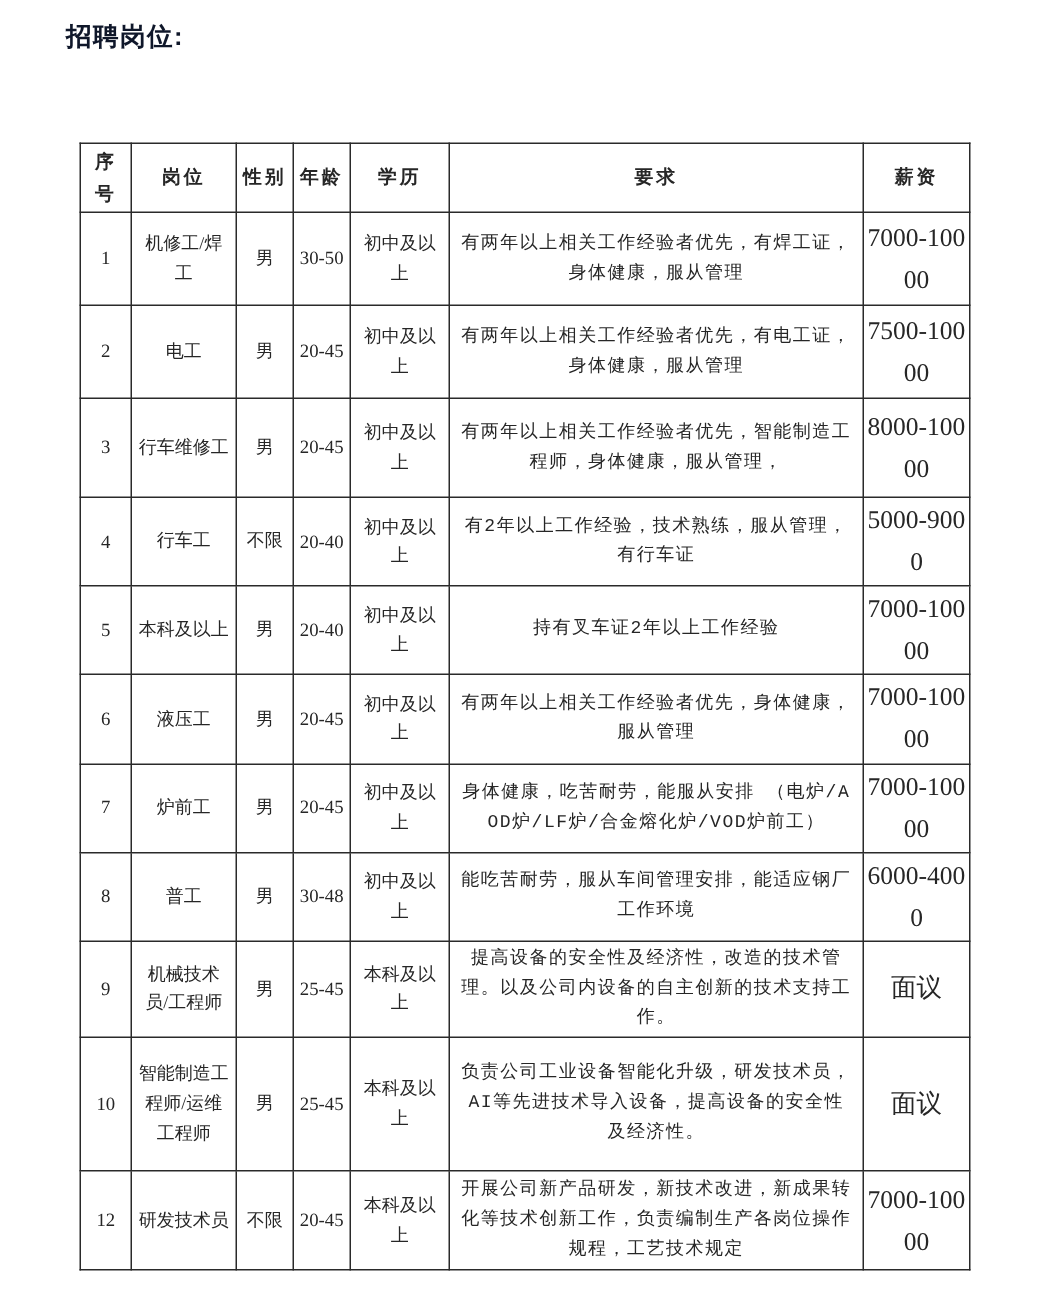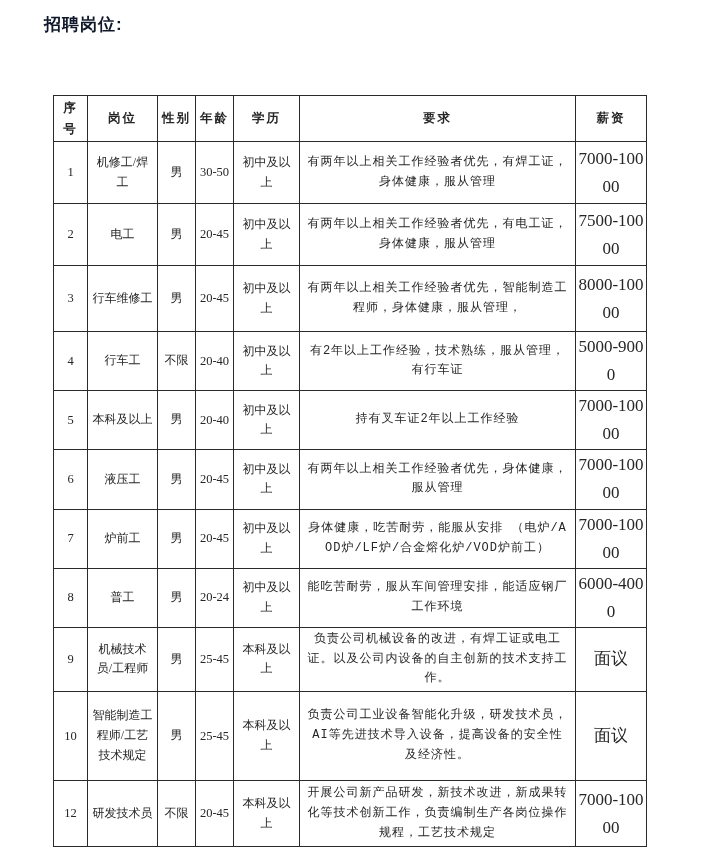--- a/index.html
+++ b/index.html
@@ -170,37 +170,37 @@
         <td class="col-gender">男</td>
         <td class="col-age">20-45</td>
         <td class="col-education">初中及以上</td>
         <td class="col-requirements">身体健康，吃苦耐劳，能服从安排 （电炉/AOD炉/LF炉/合金熔化炉/VOD炉前工）</td>
         <td class="col-salary">7000-10000</td>
       </tr>
       <tr>
         <td class="col-index">8</td>
         <td class="col-position">普工</td>
         <td class="col-gender">男</td>
-        <td class="col-age">20-24</td>
+        <td class="col-age">30-48</td>
         <td class="col-education">初中及以上</td>
         <td class="col-requirements">能吃苦耐劳，服从车间管理安排，能适应钢厂工作环境</td>
         <td class="col-salary">6000-4000</td>
       </tr>
       <tr>
         <td class="col-index">9</td>
         <td class="col-position">机械技术员/工程师</td>
         <td class="col-gender">男</td>
         <td class="col-age">25-45</td>
         <td class="col-education">本科及以上</td>
-        <td class="col-requirements">负责公司机械设备的改进，有焊工证或电工证。以及公司内设备的自主创新的技术支持工作。</td>
+        <td class="col-requirements">提高设备的安全性及经济性，改造的技术管理。以及公司内设备的自主创新的技术支持工作。</td>
         <td class="col-salary">面议</td>
       </tr>
       <tr>
         <td class="col-index">10</td>
-        <td class="col-position">智能制造工程师/工艺技术规定</td>
+        <td class="col-position">智能制造工程师/运维工程师</td>
         <td class="col-gender">男</td>
         <td class="col-age">25-45</td>
         <td class="col-education">本科及以上</td>
         <td class="col-requirements">负责公司工业设备智能化升级，研发技术员，AI等先进技术导入设备，提高设备的安全性及经济性。</td>
         <td class="col-salary">面议</td>
       </tr>
       <tr>
         <td class="col-index">12</td>
         <td class="col-position">研发技术员</td>
         <td class="col-gender">不限</td>

